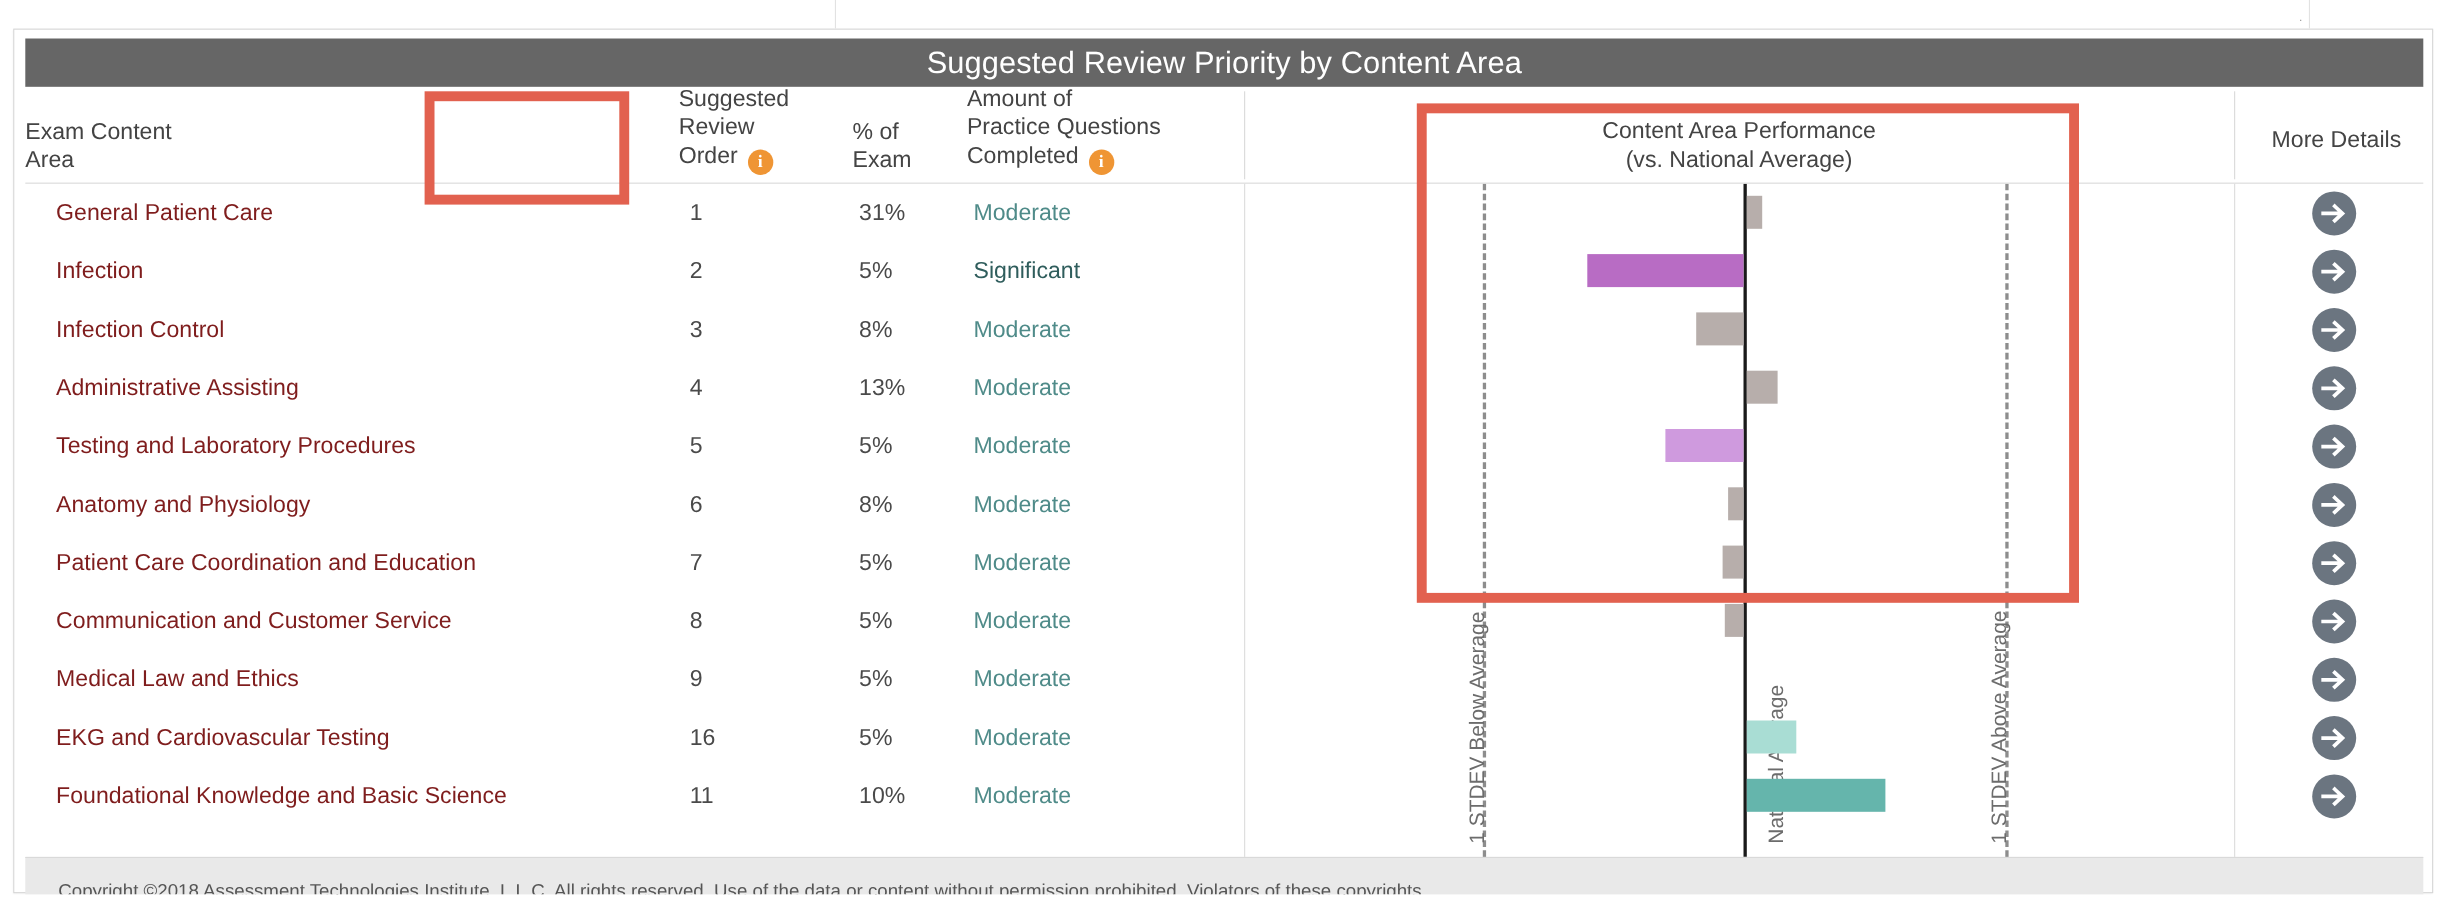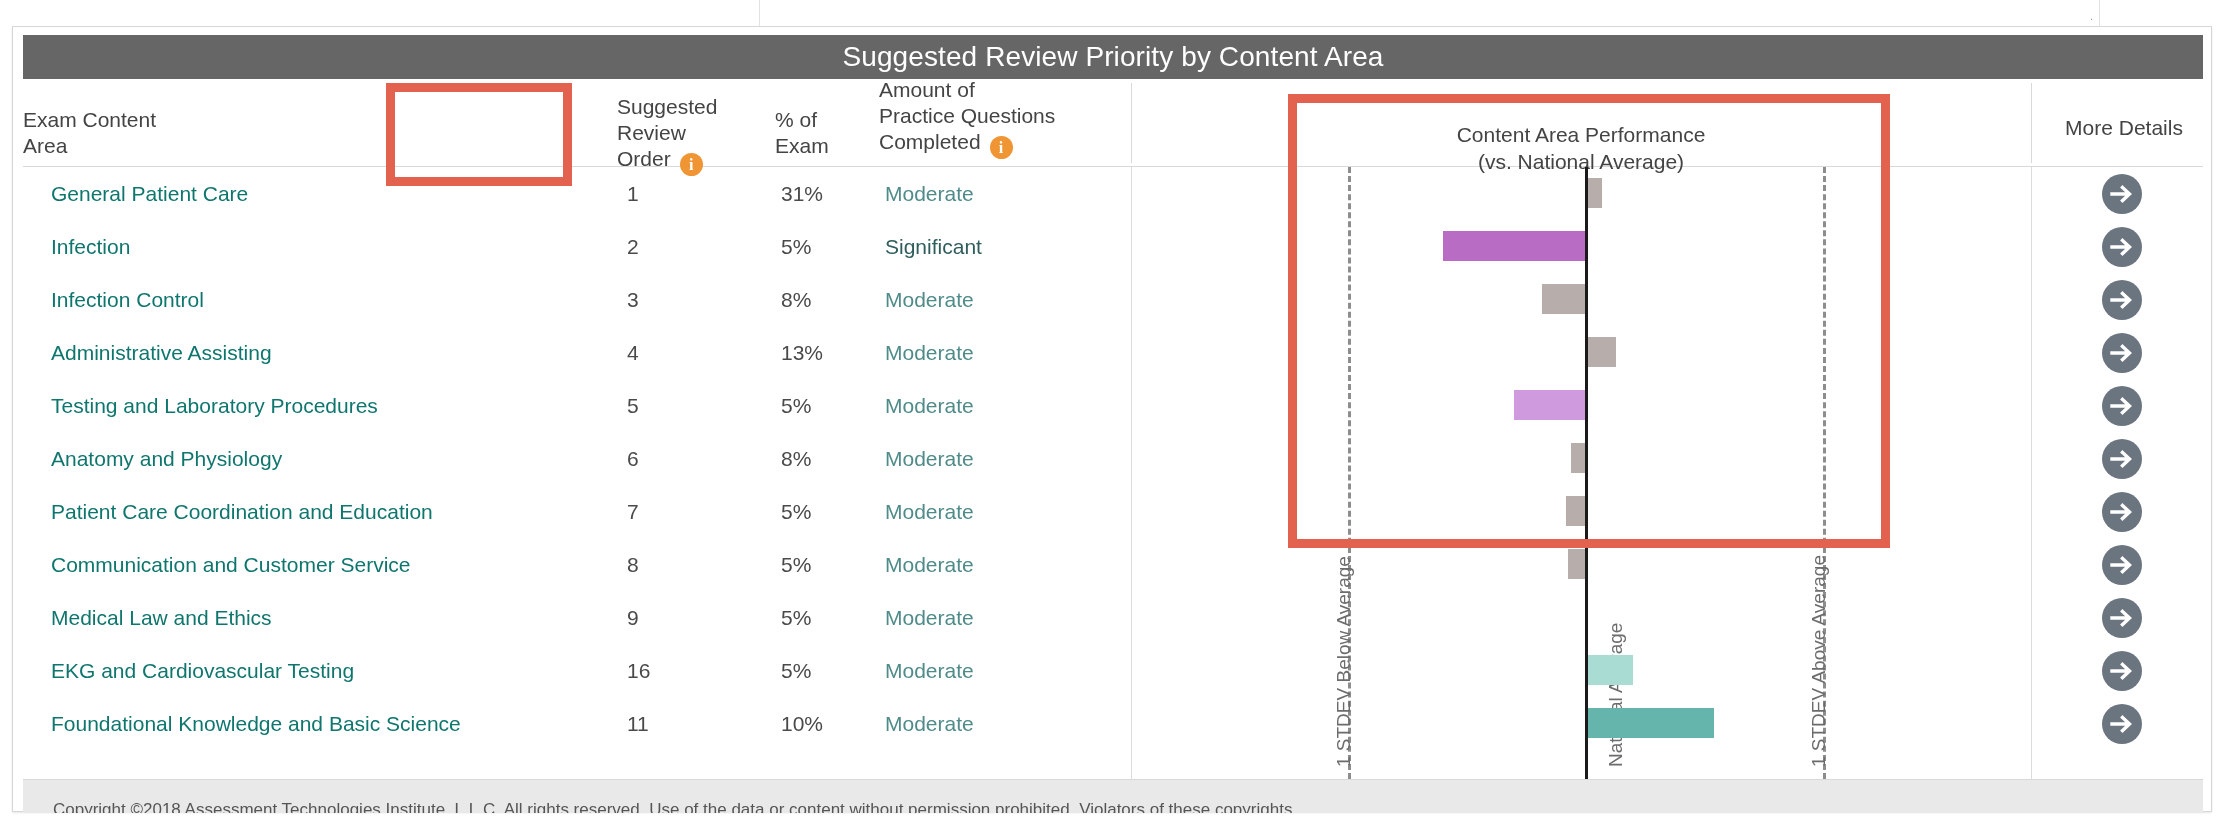--- a/index.html
+++ b/index.html
@@ -42,21 +42,21 @@
     line-height:23px; text-align:center; vertical-align:-4px; margin-left:9px;
     font-family:"Liberation Serif", serif;
   }
 
   .perf-title { position:absolute; top:0; width:100%; text-align:center;
                 font-size:21px; color:#444; line-height:27px; }
 
   
   .rows { position:absolute; left:10px; top:140px; width:2180px; height:612px; }
   .row { position:absolute; left:0; width:2180px; height:53px; }
-  .row .name { position:absolute; left:28px; top:15px; font-size:21px; color:#0f766e; white-space:nowrap; }
+  .row .name { position:absolute; left:28px; top:15px; font-size:21px; color:#7f1d1d; white-space:nowrap; }
   .row .ord  { position:absolute; left:604px; top:15px; width:40px; text-align:left; font-size:21px; color:#4a4a4a; }
   .row .pct  { position:absolute; left:758px; top:15px; width:70px; text-align:left; font-size:21px; color:#4a4a4a; }
   .row .amt  { position:absolute; left:862px; top:15px; font-size:21px; color:#4f8b89; }
   .row .amt.sig { color:#2f5d5c; font-weight:400; }
 
   .col-line { position:absolute; top:0; width:1px; height:612px; background:#dcdcdc; }
 
   
   .chart { position:absolute; left:1110px; top:0; width:900px; height:612px; overflow:hidden; }
   .zero-line { position:absolute; top:0; width:3px; height:612px; background:#1a1a1a; }
@@ -107,21 +107,21 @@
 
     <div class="hdr">
 
       <div class="hdr-cell" style="left:0px;width:590px;">
         <div class="pad">
           <div>Exam Content</div>
           <div>Area</div>
         </div>
       </div>
 
-      <div class="hdr-cell" style="left:594px;width:150px;margin-top:17px;">
+      <div class="hdr-cell" style="left:594px;width:150px;">
         <div class="pad">
           <div>Suggested</div>
           <div>Review</div>
           <div style="white-space:nowrap;">
             <span>Order</span><span class="info-dot">i</span>
           </div>
         </div>
       </div>
 
       <div class="hdr-cell" style="left:752px;width:100px;">
@@ -137,21 +137,21 @@
           <div>Practice Questions</div>
           <div style="white-space:nowrap;">
             <span>Completed</span><span class="info-dot">i</span>
           </div>
         </div>
       </div>
 
       <div class="hdr-div" style="left:1108px;"></div>
       <div class="hdr-div" style="left:2008px;"></div>
 
-      <div class="hdr-cell" style="left:1110px;width:896px;margin-top:16px;">
+      <div class="hdr-cell" style="left:1110px;width:896px;">
         <div class="perf-title" style="top:26px;">
           <div>Content Area Performance</div>
           <div>(vs. National Average)</div>
         </div>
       </div>
 
       <div class="hdr-cell" style="left:2012px;width:178px;">
         <div class="perf-title" style="top:35px;">
           <span>More Details</span>
         </div>

